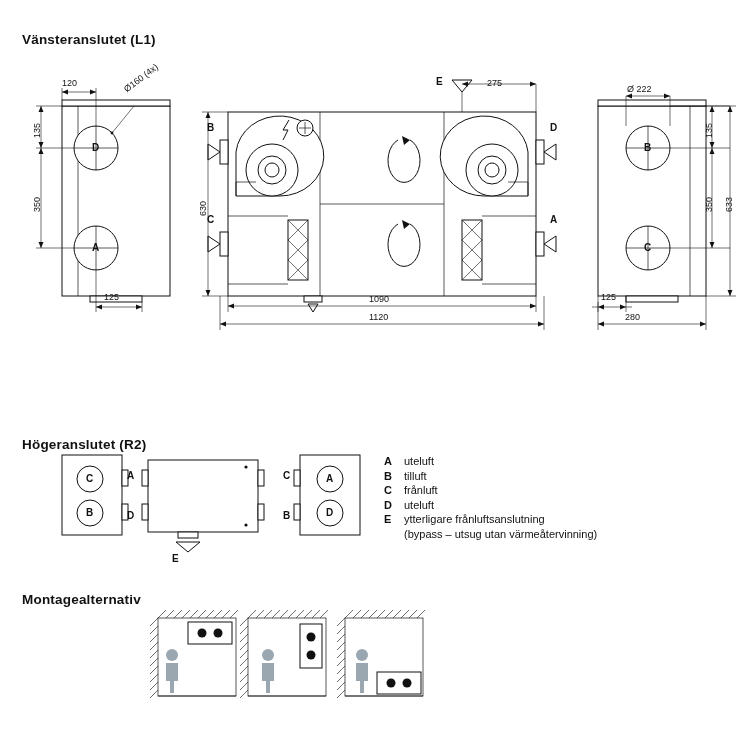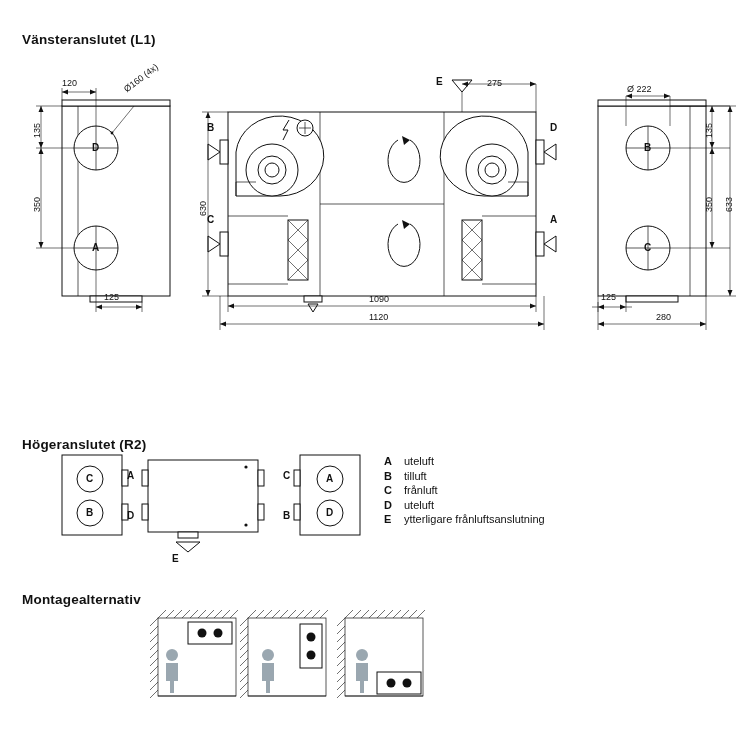--- a/index.html
+++ b/index.html
@@ -319,21 +319,21 @@
   <div class="dim" style="left:487px;top:78px;">275</div>
   <div class="dim v" style="left:198px;top:216px;">630</div>
   <div class="dim" style="left:369px;top:294px;">1090</div>
   <div class="dim" style="left:369px;top:312px;">1120</div>
 
   <div class="dim" style="left:627px;top:84px;">Ø 222</div>
   <div class="dim v" style="left:704px;top:138px;">135</div>
   <div class="dim v" style="left:704px;top:212px;">350</div>
   <div class="dim v" style="left:724px;top:212px;">633</div>
   <div class="dim" style="left:601px;top:292px;">125</div>
-  <div class="dim" style="left:656px;top:312px;">280</div>
+  <div class="dim" style="left:625px;top:312px;">280</div>
   <div class="lbl" style="left:644px;top:142px;">B</div>
   <div class="lbl" style="left:644px;top:242px;">C</div>
 
   <div class="lbl" style="left:86px;top:473px;">C</div>
   <div class="lbl" style="left:86px;top:507px;">B</div>
   <div class="lbl" style="left:127px;top:470px;">A</div>
   <div class="lbl" style="left:127px;top:510px;">D</div>
   <div class="lbl" style="left:283px;top:470px;">C</div>
   <div class="lbl" style="left:283px;top:510px;">B</div>
   <div class="lbl" style="left:326px;top:473px;">A</div>
@@ -354,15 +354,19 @@
       <span class="legend-val">frånluft</span>
     </div>
     <div class="legend-row">
       <span class="legend-key">D</span>
       <span class="legend-val">uteluft</span>
     </div>
     <div class="legend-row">
       <span class="legend-key">E</span>
       <span class="legend-val">ytterligare frånluftsanslutning</span>
     </div>
+    <div class="legend-row">
+      <span class="legend-key"></span>
+      <span class="legend-val">(bypass – utsug utan värmeåtervinning)</span>
+    </div>
   </div>
 
 </div>
 
 </body></html>

